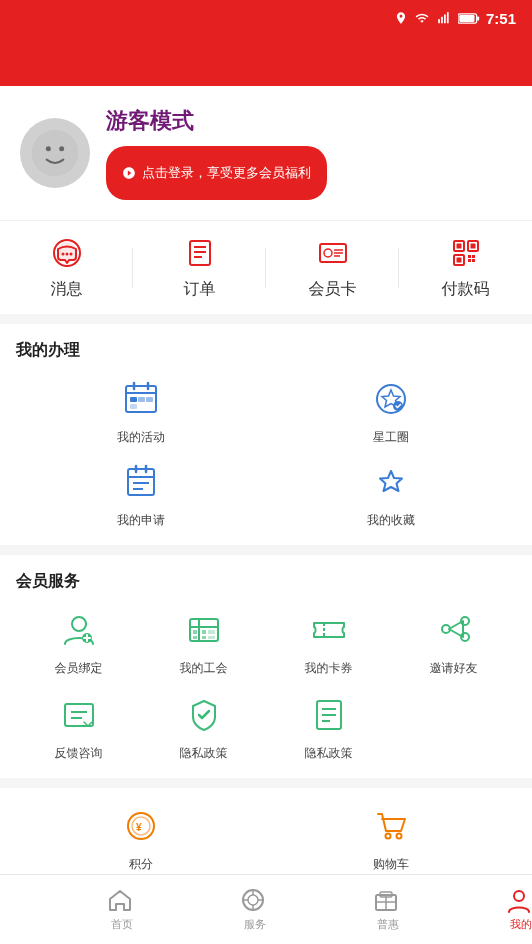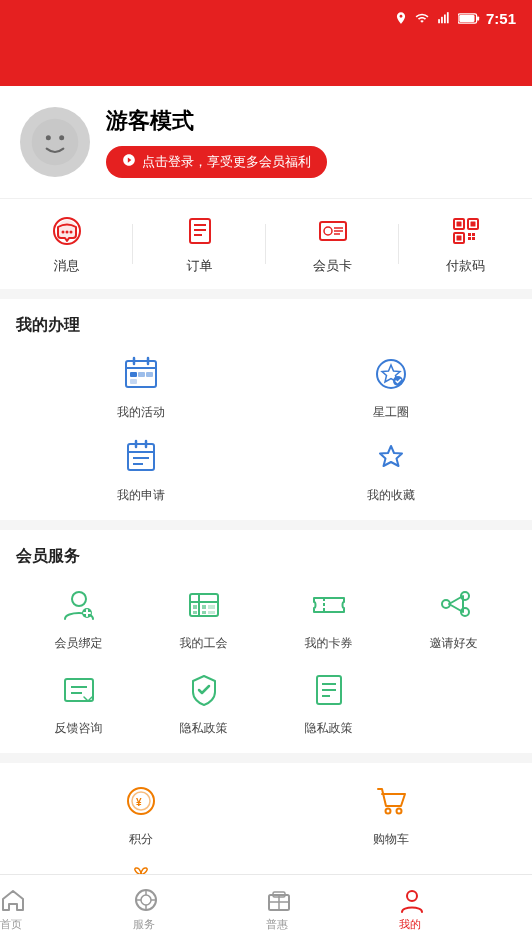--- a/index.html
+++ b/index.html
@@ -61,31 +61,31 @@
       flex-shrink: 0;
     }
     .profile-info {
       display: flex;
       flex-direction: column;
       gap: 10px;
     }
     .profile-name {
       font-size: 22px;
       font-weight: 600;
-      color: #000000;
+      color: #701a75;
     }
     .login-btn {
       background: #e52020;
       color: white;
       border: none;
       border-radius: 20px;
-      padding: 7px 16px;
+      padding: 18px 16px;
       font-size: 13px;
       display: flex;
-      align-items: flex-start;
+      align-items: center;
       gap: 6px;
       cursor: pointer;
     }
 
     
     .quick-actions {
       background: white;
       display: flex;
       padding: 14px 0;
       margin-bottom: 10px;
@@ -112,21 +112,21 @@
     .quick-action-icon {
       width: 36px;
       height: 36px;
       display: flex;
       align-items: center;
       justify-content: center;
       font-size: 28px;
       color: #e52020;
     }
     .quick-action-label {
-      font-size: 13px;
+      font-size: 16px;
       color: #333;
     }
 
     
     .section {
       background: white;
       margin-bottom: 10px;
       padding: 16px;
     }
     .section-title {
@@ -183,21 +183,21 @@
       right: 0;
       background: white;
       height: 70px;
       display: flex;
       border-top: 1px solid #e8e8e8;
     }
     .nav-item {
       flex: 1;
       display: flex;
       flex-direction: column;
-      align-items: flex-start;
+      align-items: flex-end;
       justify-content: center;
       gap: 4px;
       cursor: pointer;
     }
     .nav-icon {
       font-size: 24px;
       color: #999;
     }
     .nav-icon.active { color: #e52020; }
     .nav-label {

